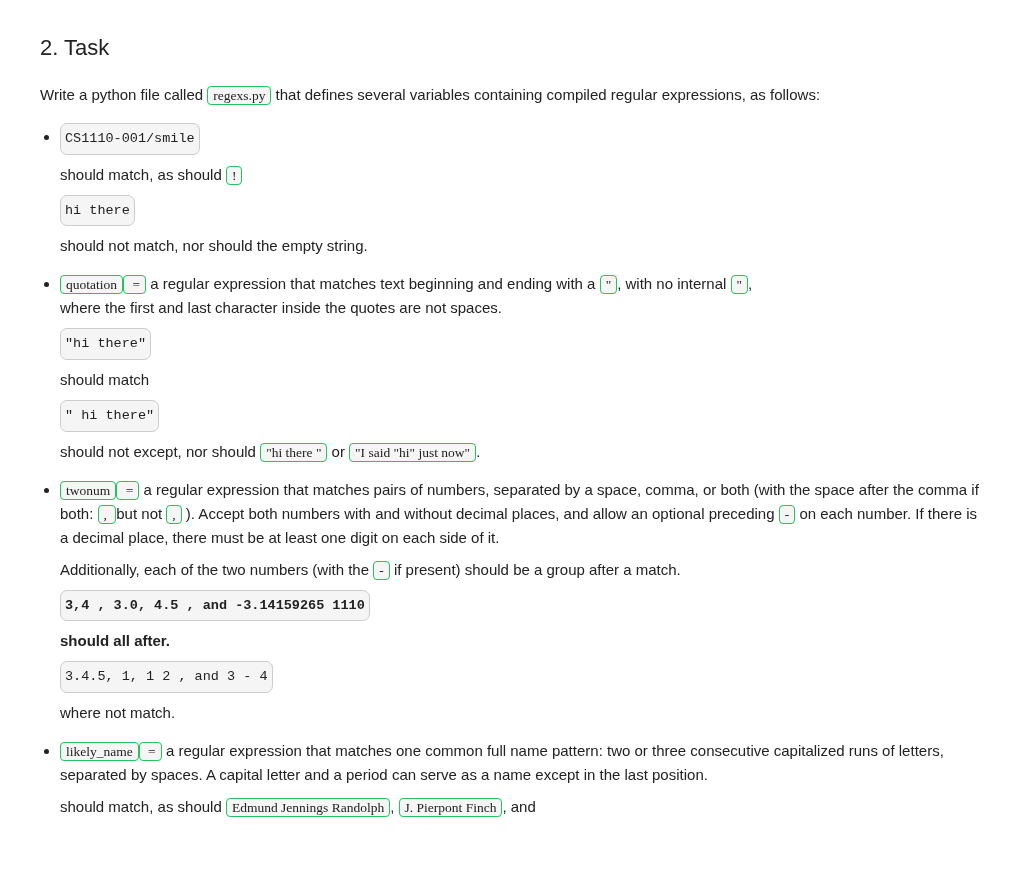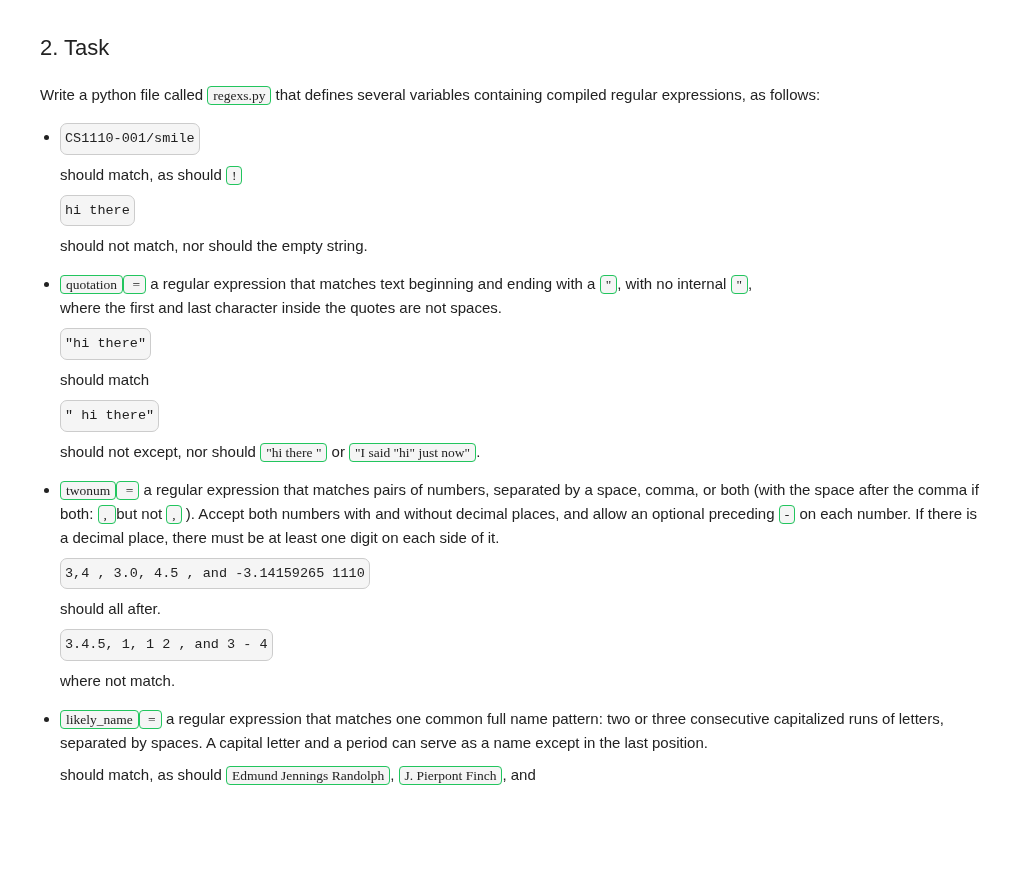--- a/index.html
+++ b/index.html
@@ -112,20 +112,23 @@
       <span> should not except, nor should </span><code>"hi there "</code><span> or </span><code>"I said "hi" just now"</code><span>.</span>
     </div>
   </li>
 
   <li>
     <span>
       <code>twonum</code><code> =</code>
       <span> a regular expression that matches pairs of numbers, separated by a space, comma, or both (with the space after the comma if both: <code>, </code> but not <code> ,</code> ). Accept both numbers with and without decimal places, and allow an optional preceding <code>-</code> on each number. If there is a decimal place, there must be at least one digit on each side of it.</span>
     </span>
     <div style="margin-top:8px;">
+      Additionally, each of the two numbers (with the <code>-</code> if present) should be a group after a match.
+    </div>
+    <div style="margin-top:8px;font-weight:bold;">
       <code class="code-block">3,4 , 3.0, 4.5 , and -3.14159265 1110</code>
       <span> should all after.</span>
     </div>
     <div style="margin-top:4px;">
       <code class="code-block">3.4.5, 1, 1   2 , and 3 - 4</code>
       <span> where not match.</span>
     </div>
   </li>
 
   <li>

